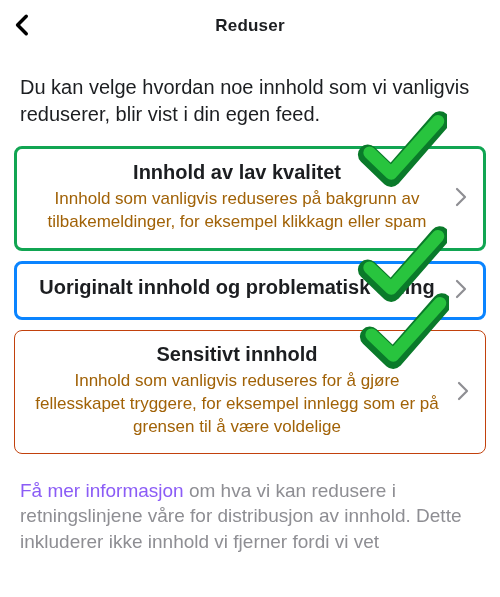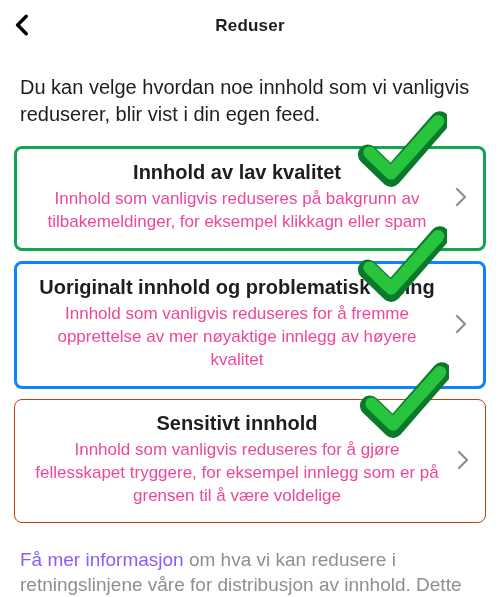--- a/index.html
+++ b/index.html
@@ -58,21 +58,21 @@
     .item .content { flex: 1; }
     .item h2 {
       font-size: 20px;
       font-weight: 600;
       margin-bottom: 4px;
       color: #1c1e21;
     }
     .item p {
       font-size: 17px;
       line-height: 1.35;
-      color: #ec4899;
+      color: #a16207;
     }
     .chevron svg { display: block; }
     .check {
       position: absolute;
       top: -44px;
       right: 36px;
       width: 90px;
       height: 90px;
       pointer-events: none;
     }
@@ -115,21 +115,20 @@
       <svg viewBox="0 0 100 100">
         <path d="M12 55 L38 80 L92 18" stroke="#0a7a2a" stroke-width="22" fill="none" stroke-linecap="round" stroke-linejoin="round"></path>
         <path d="M14 53 L38 76 L90 18" stroke="#28c43e" stroke-width="14" fill="none" stroke-linecap="round" stroke-linejoin="round"></path>
       </svg>
     </div>
   </div>
 
   <div class="item blue">
     <div class="content">
       <h2>Uoriginalt innhold og problematisk deling</h2>
-      <p>Innhold som vanligvis reduseres for å fremme opprettelse av mer nøyaktige innlegg av høyere kvalitet</p>
     </div>
     <div class="chevron">
       <svg width="16" height="22" viewBox="0 0 16 22">
           <path d="M4 3 L12 11 L4 19" stroke="#8e8e93" stroke-width="2.2" fill="none" stroke-linecap="round" stroke-linejoin="round"></path>
         </svg>
     </div>
     <div class="check">
       <svg viewBox="0 0 100 100">
         <path d="M12 55 L38 80 L92 18" stroke="#0a7a2a" stroke-width="22" fill="none" stroke-linecap="round" stroke-linejoin="round"></path>
         <path d="M14 53 L38 76 L90 18" stroke="#28c43e" stroke-width="14" fill="none" stroke-linecap="round" stroke-linejoin="round"></path>

